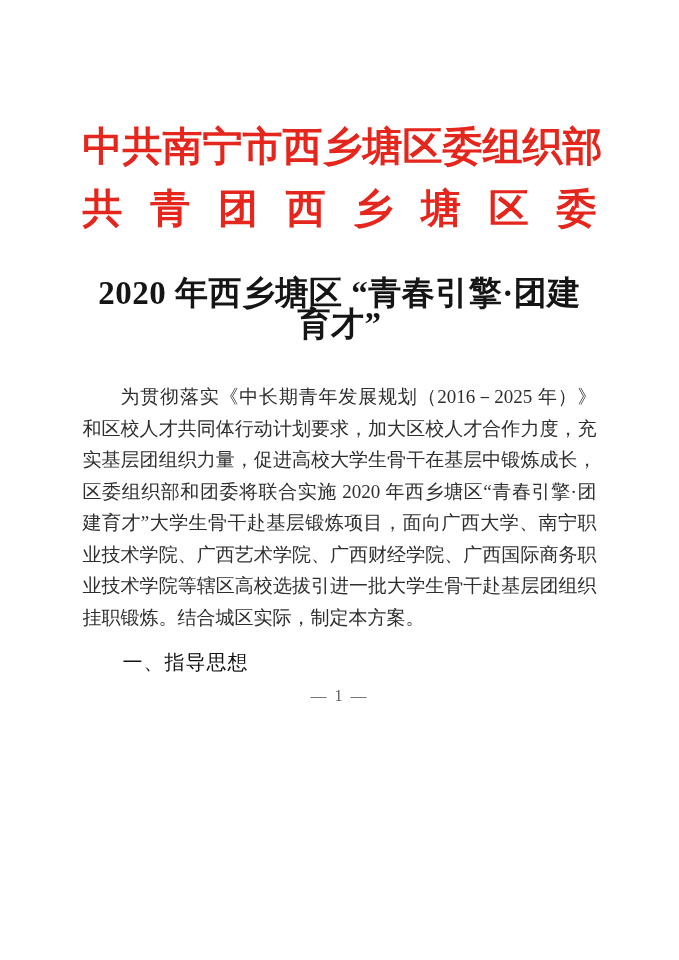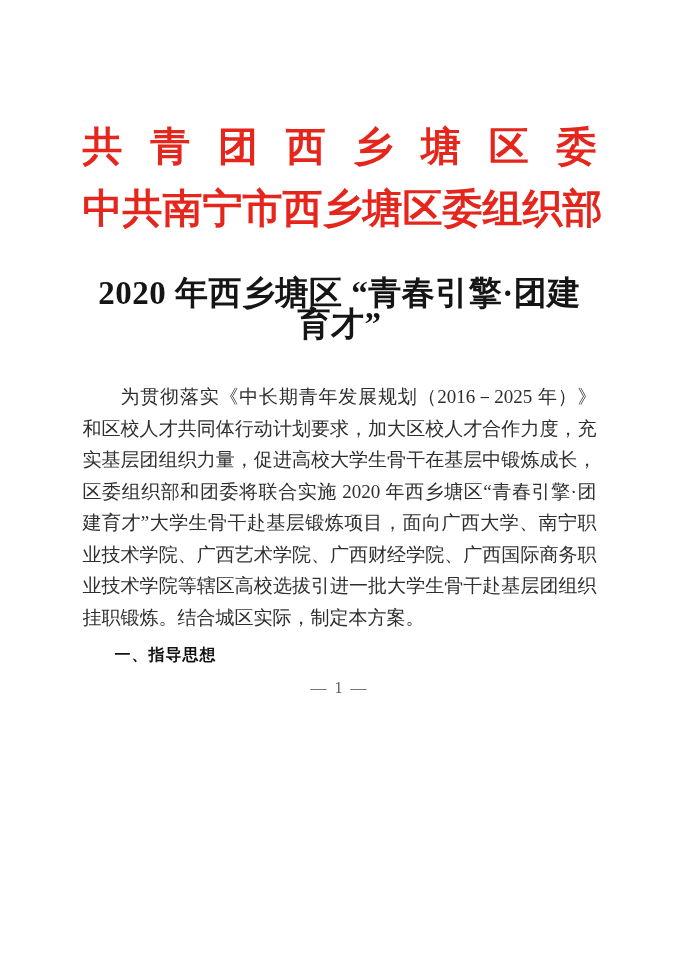--- a/index.html
+++ b/index.html
@@ -47,25 +47,25 @@
     margin-top: 41px;
     font-size: 19px;
     line-height: 31.5px;
     color: #2e2e2e;
     text-align: justify;
   }
   .para {
     text-indent: 2em;
   }
   .section-heading {
-    margin-top: 6px;
+    margin-top: 14px;
     text-indent: 2em;
     font-family: "Liberation Sans", "DejaVu Sans", sans-serif;
-    font-weight: bold;
-    font-size: 16px;
+    font-weight: normal;
+    font-size: 20px;
     line-height: 31.5px;
     color: #111111;
     letter-spacing: 1px;
   }
   .seg-normal { color: #2e2e2e; }
   .seg-light { color: #70757a; }
   .page-footer {
     margin-top: 8px;
     text-align: center;
     font-size: 16px;
@@ -73,22 +73,22 @@
     letter-spacing: 2px;
   }
 </style>
 </head>
 <body>
 
 <div class="doc-page">
   <div class="content-col">
 
     <div class="red-header" style="color: rgb(229, 38, 29);">
+      <div class="hline">中共南宁市西乡塘区委组织部</div>
       <div class="hline">共青团西乡塘区委</div>
-      <div class="hline">中共南宁市西乡塘区委组织部</div>
     </div>
 
     <h1 class="doc-title">
       <span class="tline">2020 年西乡塘区 “青春引擎·团建育才”</span>
     </h1>
 
     <div class="doc-body">
       <p class="para"><span class="seg-normal">为贯彻落实《中长期青年发展规划（2016－2025 年）》和区校人才共同体行动计划要求，加大区校人才合作力度，充实基层团组织力量，促进高校大学生骨干在基层中锻炼成长，区委组织部和团委将联合实施 2020 年西乡塘区“青春引擎·团建育才”大学生骨干赴基层锻炼项目，面向广西大学、南宁职业技术学院、广西艺术学院、广西财经学院、广西国际商务职业技术学院等辖区高校选拔引进一批大学生骨干赴基层团组织挂职锻炼。结合城区实际，制定本方案。</span></p>
       <p class="section-heading">一、指导思想</p>
     </div>

